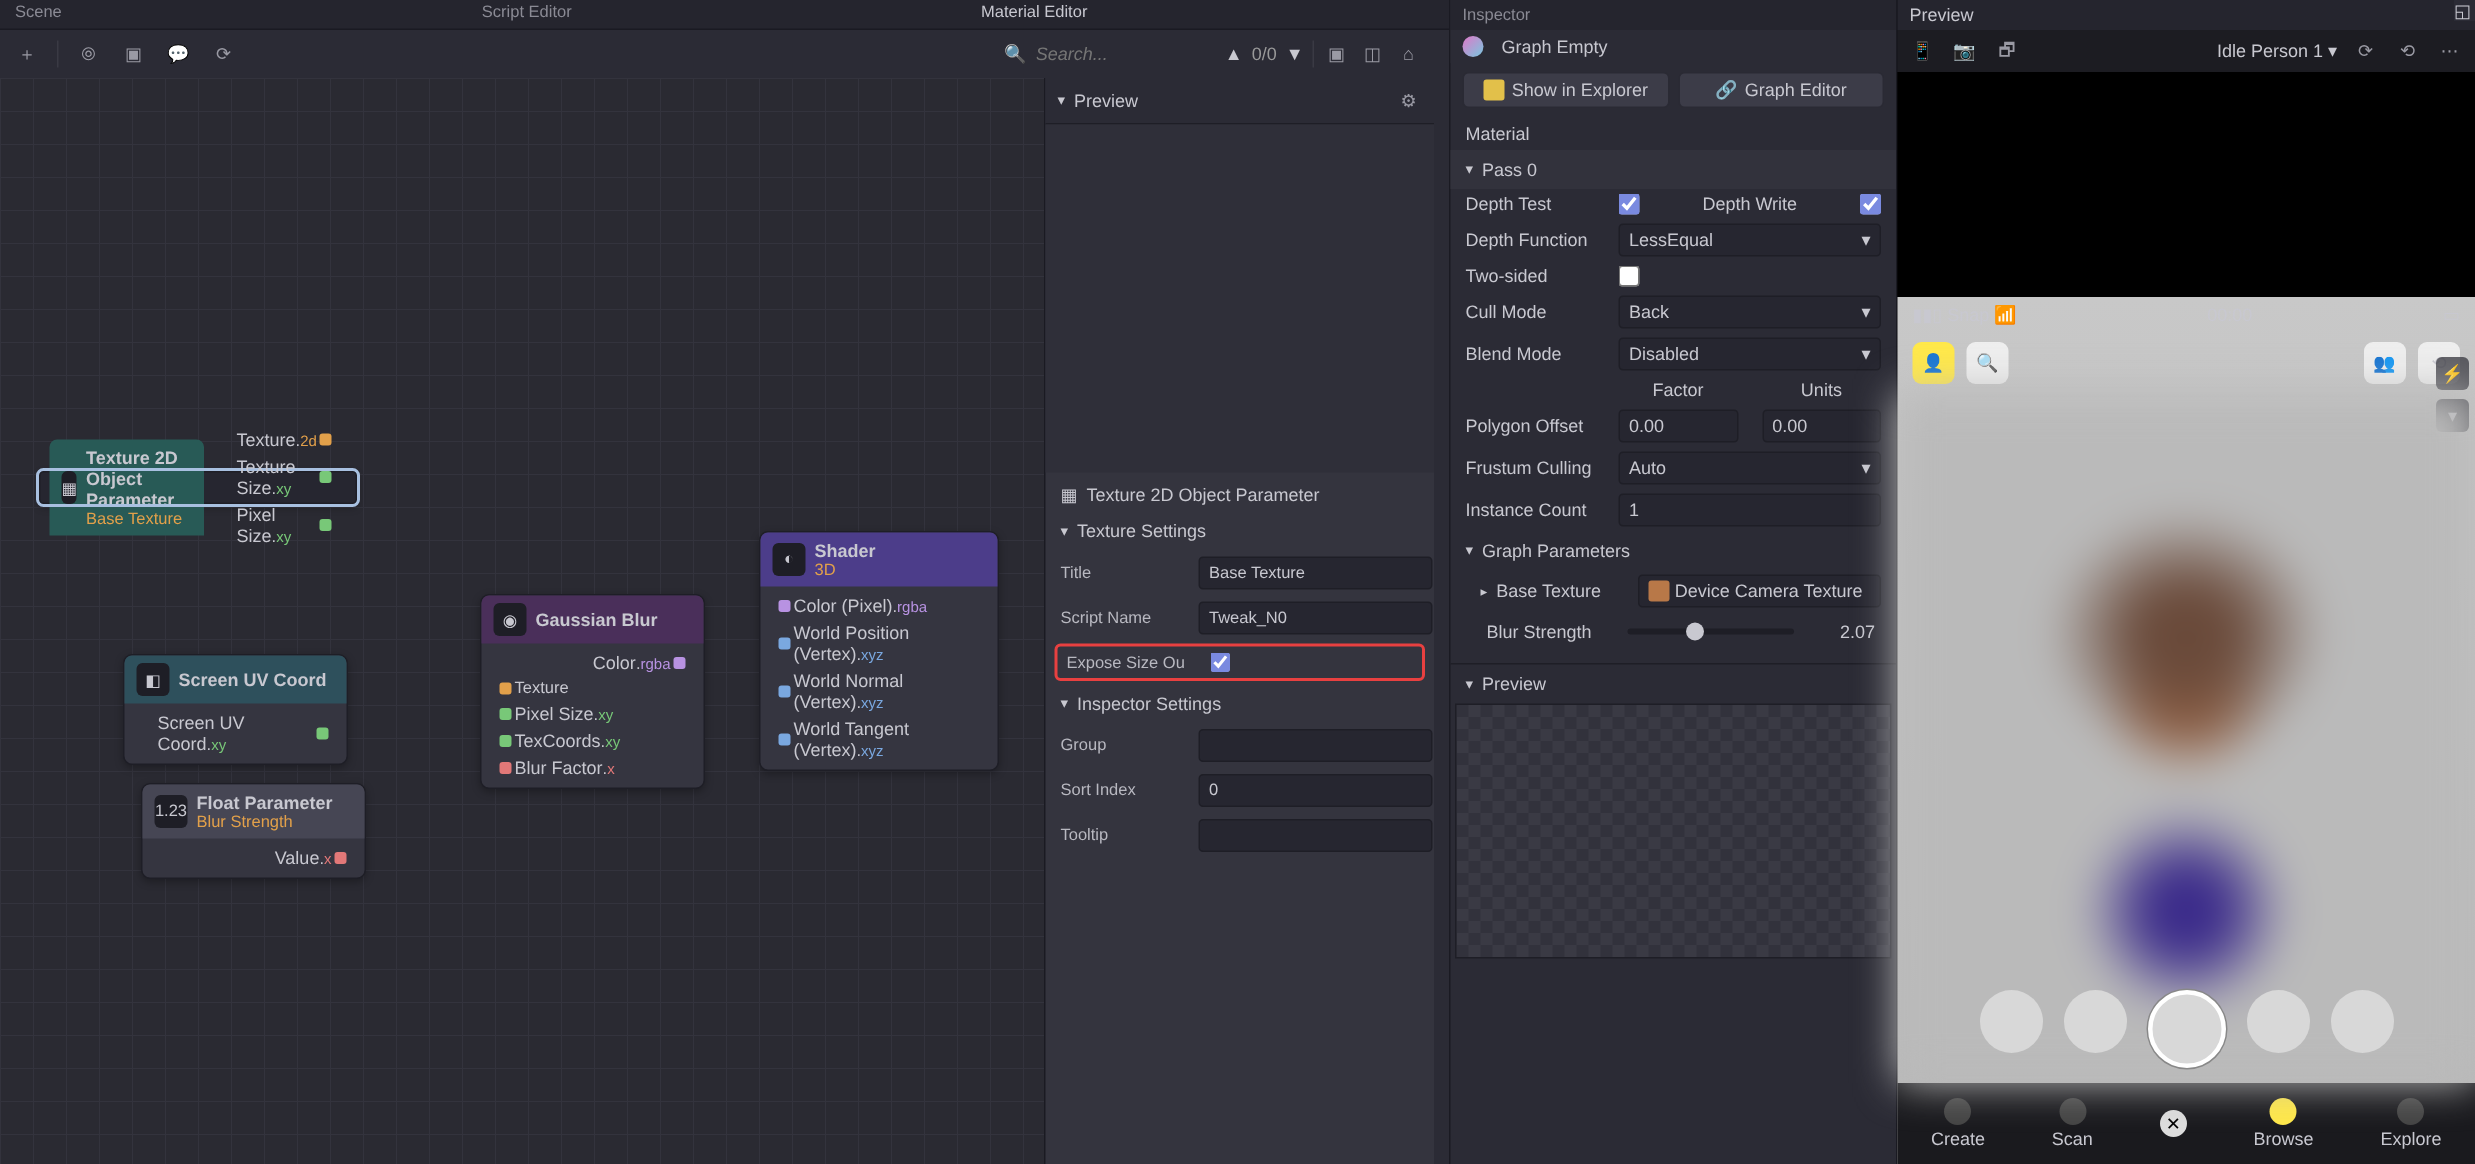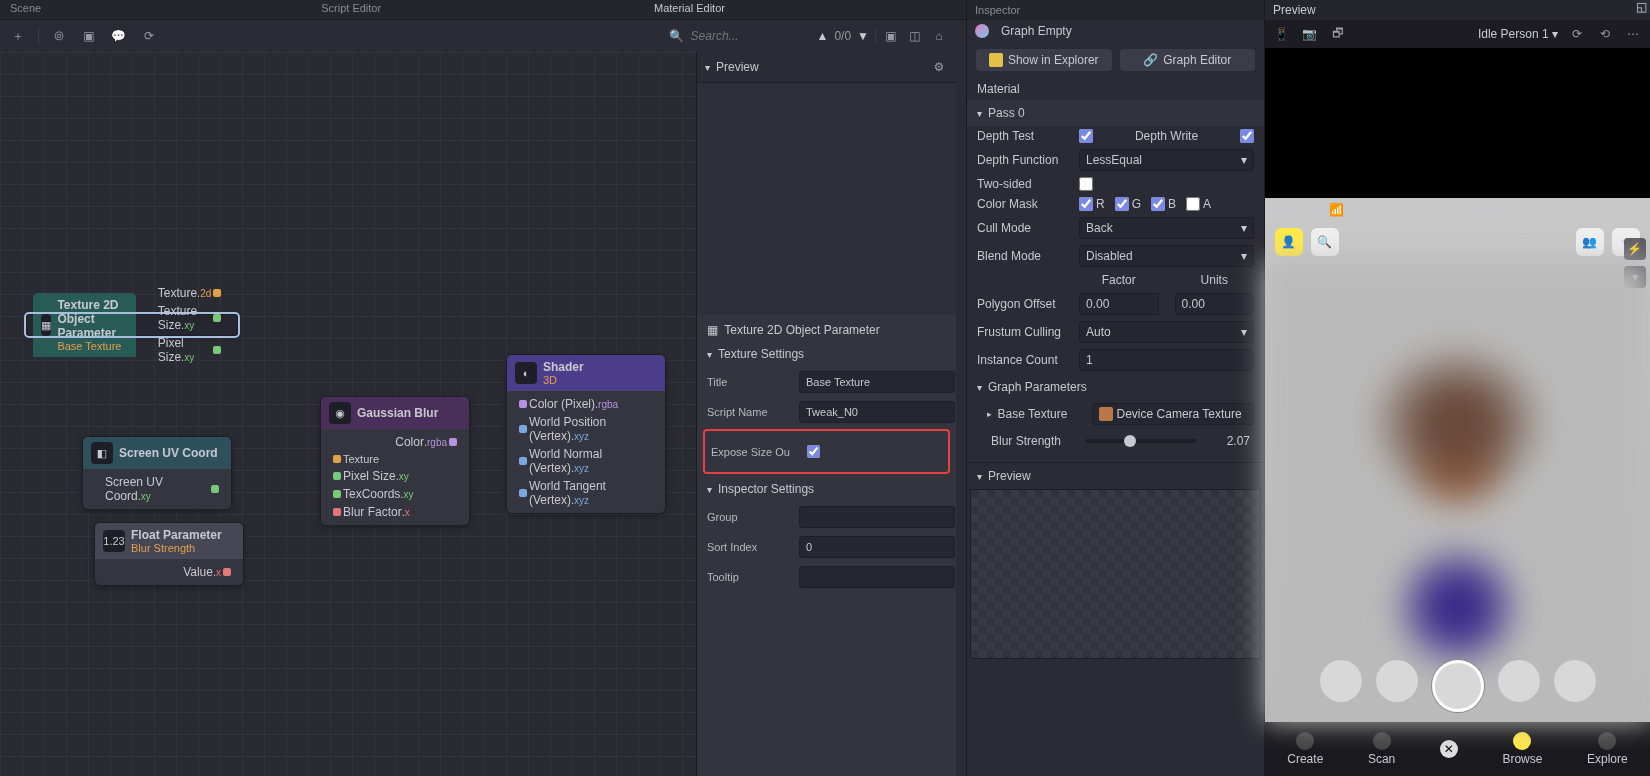--- a/index.html
+++ b/index.html
@@ -53,21 +53,21 @@
 .h-violet{background:#4c3d8a}
 
 
 .panel-head{display:flex;align-items:center;gap:6px;padding:6px 8px;background:#2b2b35;border-bottom:1px solid #1e1e26}
 .panel-head .chev{font-size:10px;cursor:pointer}
 .empty-prev{height:232px;background:#2f2f39}
 .row{display:flex;align-items:center;padding:4px 10px;gap:6px}
 .row label{flex:0 0 86px;font-size:11px;color:#b8b8c0}
 .row input[type=text],.row select{flex:1;background:#262630;border:1px solid #1e1e26;border-radius:3px;padding:3px 6px;color:#c8c8d0;font-size:11px;height:22px;outline:none}
 .row input[type=checkbox]{accent-color:#7a8ae0}
-.highlight-red{border:2px solid #e84040;border-radius:4px;padding:12px 4px;margin:2px 6px}
+.highlight-red{border:2px solid #e84040;border-radius:4px;padding:2px 4px;margin:2px 6px}
 .sec-head{display:flex;align-items:center;gap:6px;padding:6px 10px;cursor:pointer;font-size:12px}
 .sec-head .chev{font-size:10px}
 
 
 .insp-top{height:20px;background:#25252e;display:flex;align-items:center;padding:0 8px;font-size:11px;color:#8a8a94}
 .insp-title{display:flex;align-items:center;gap:12px;padding:4px 8px;background:#2b2b35}
 .insp-title .tiny-ico{width:14px;height:14px;border-radius:7px;background:linear-gradient(135deg,#e078c8,#78c8e0)}
 .btn-bar{display:flex;gap:6px;padding:6px 8px}
 .btn{flex:1;background:#3c3c48;border:1px solid #2a2a34;border-radius:4px;padding:4px 6px;display:flex;align-items:center;justify-content:center;gap:5px;cursor:pointer;font-size:11px}
 .btn .bico{width:14px;height:14px;background:#e2c04a;border-radius:2px}
@@ -345,41 +345,20 @@
     <div class="sel">
         <span>LessEqual</span>
         <span>▾</span>
       </div>
     </div>
   <div class="prop-row">
       <span class="lbl">Two-sided</span>
       <input type="checkbox" class="cb" style="">
     </div>
   <div class="prop-row">
-      <span class="lbl">Color Mask</span>
-    <div class="mask-grp">
-      <span>
-          <input type="checkbox" class="cb" checked="" style=""> 
-          <span>R</span>
-        </span>
-      <span>
-          <input type="checkbox" class="cb" checked="" style=""> 
-          <span>G</span>
-        </span>
-      <span>
-          <input type="checkbox" class="cb" checked="" style=""> 
-          <span>B</span>
-        </span>
-      <span>
-          <input type="checkbox" class="cb" style=""> 
-          <span>A</span>
-        </span>
-    </div>
-    </div>
-  <div class="prop-row">
       <span class="lbl">Cull Mode</span>
     <div class="sel">
         <span>Back</span>
         <span>▾</span>
       </div>
     </div>
   <div class="prop-row">
       <span class="lbl">Blend Mode</span>
     <div class="sel">
         <span>Disabled</span>

